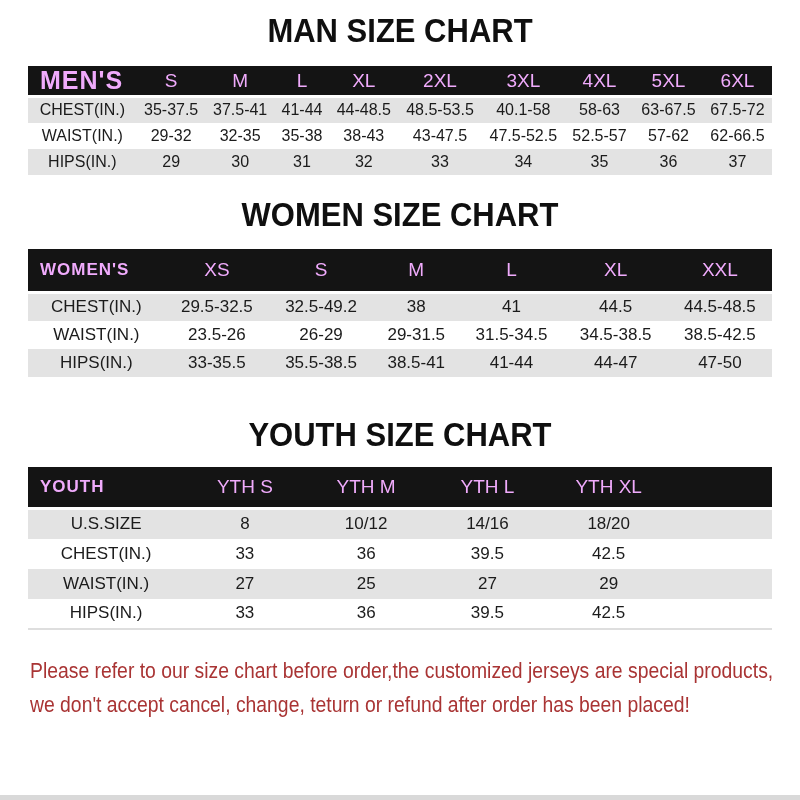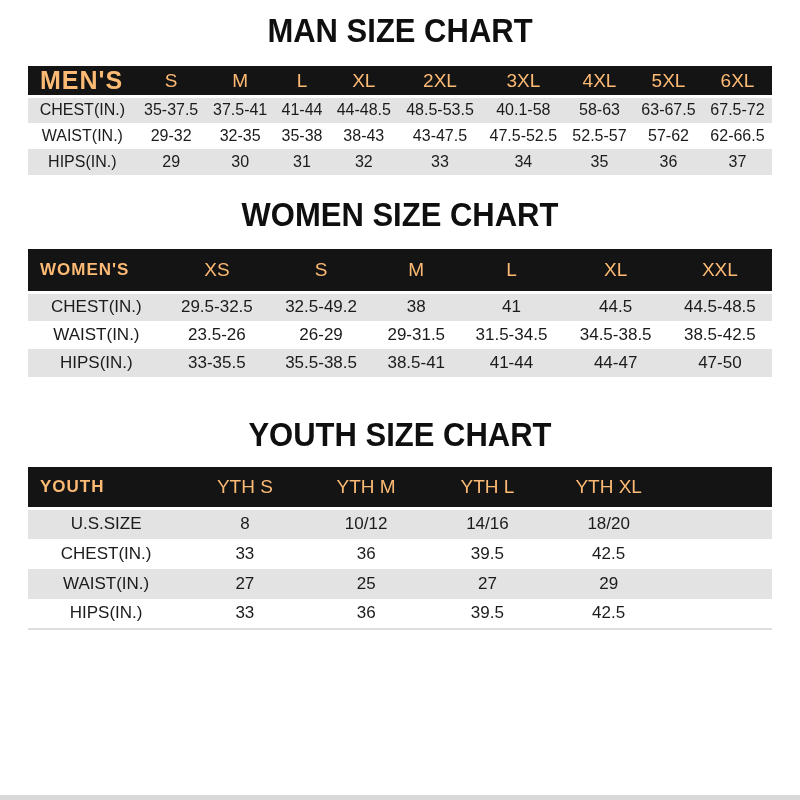--- a/index.html
+++ b/index.html
@@ -19,21 +19,21 @@
   h2.section-title{
     text-align:center;font-weight:bold;font-size:31px;color:#0f0f0f;
     margin:14px 0 16px;letter-spacing:0;transform:scaleY(1.05);
   }
   h2.women-title{margin:22px 0 16px;}
   h2.youth-title{margin:40px 0 14px;}
   table.size-table{
     width:744px;margin:0 auto;border-collapse:collapse;
   }
   .size-table thead tr{
-    background:var(--bar_black,#141414);color:#fdba74;
+    background:var(--bar_black,#141414);color:#f0abfc;
     border-bottom:3px solid #ffffff;
   }
   .size-table th{
     font-weight:normal;font-size:19px;text-align:center;padding:0 6px;white-space:nowrap;
   }
   .size-table th:first-child{
     text-align:left;padding-left:12px;font-weight:bold;letter-spacing:1px;
   }
   .men th:first-child{font-size:25px;}
   .women th:first-child,.youth th:first-child{font-size:17px;}
@@ -222,16 +222,20 @@
             <td>33</td>
             <td>36</td>
             <td>39.5</td>
             <td>42.5</td>
             <td></td>
           </tr>
         </tbody>
     </table>
   </section>
 
+  <footer class="notice">
+    <p>Please refer to our size chart before order,the customized jerseys are special products,</p>
+    <p>we don't accept cancel, change, teturn or refund after order has been placed!</p>
+  </footer>
 
   <div class="bottom-strip"></div>
 
 </div>
 
 </body></html>

